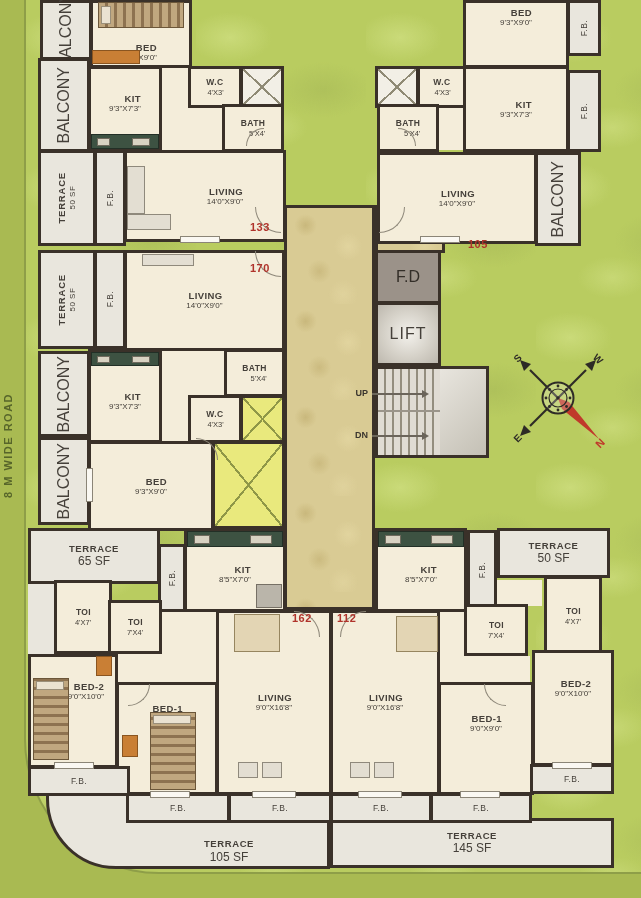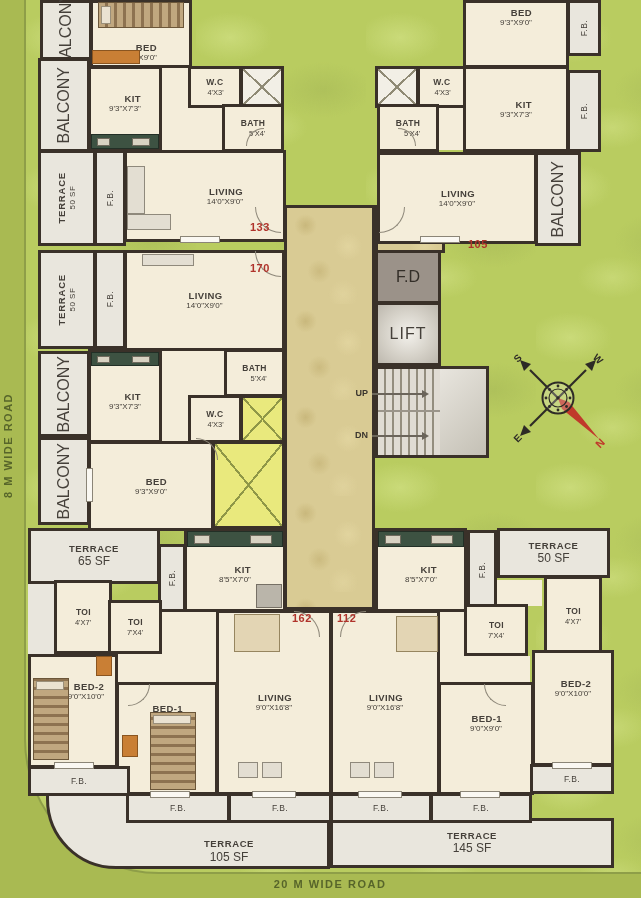--- a/index.html
+++ b/index.html
@@ -466,14 +466,13 @@
       </g>
       <rect x="50.5" y="50.5" width="3" height="3" fill="#2e2b26"></rect>
       <text x="8" y="16" transform="rotate(-45 11 12)" fill="#2e2b26" style="font:bold 10px 'Liberation Sans',sans-serif">S</text>
       <text x="88" y="16" transform="rotate(45 92 12)" fill="#2e2b26" style="font:bold 10px 'Liberation Sans',sans-serif">W</text>
       <text x="8" y="96" transform="rotate(-45 11 92)" fill="#2e2b26" style="font:bold 10px 'Liberation Sans',sans-serif">E</text>
       <text x="90" y="101" transform="rotate(-45 94 97)" fill="#c0392b" style="font:bold 11px 'Liberation Sans',sans-serif">N</text>
     </svg>
   </div>
 
   <div class="roadlbl v" style="left:2px;top:350px;width:20px;height:190px">8 M WIDE ROAD</div>
-  <div class="roadlbl" style="left:180px;top:878px;width:300px;text-align:center">20 M WIDE ROAD</div>
 </div>
 
 </body></html>

